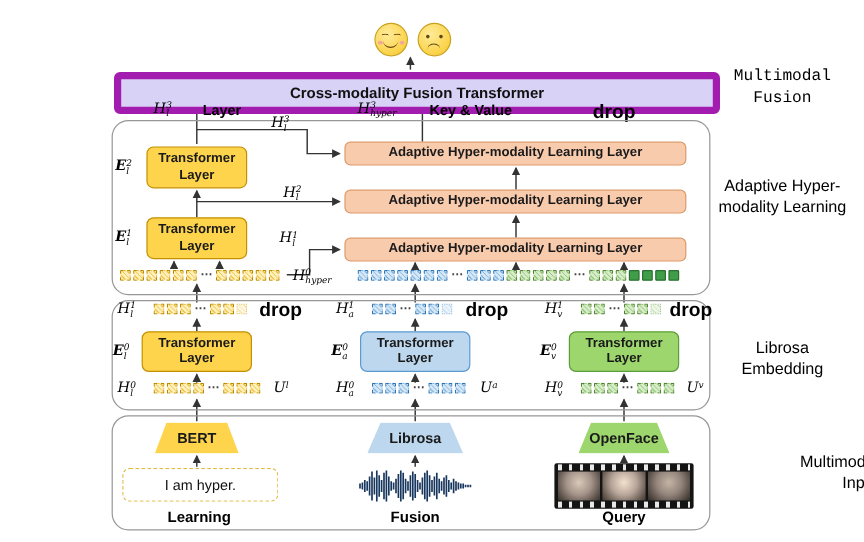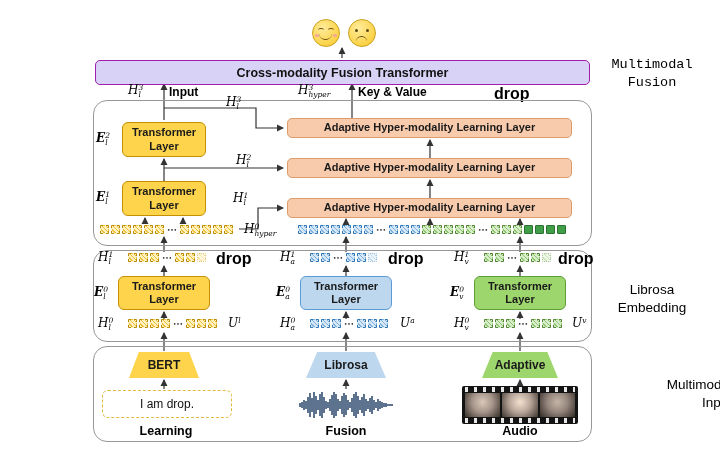--- a/index.html
+++ b/index.html
@@ -6,21 +6,21 @@
   .canvas{position:relative;width:720px;height:452px;background:#fff;font-family:"Liberation Sans",sans-serif;overflow:hidden;}
   .arrows{position:absolute;left:0;top:0;pointer-events:none;}
 
   
   .sec{position:absolute;border:1.4px solid #979797;border-radius:14px;background:transparent;}
   .sec-ahl{left:93px;top:100px;width:497px;height:144px;}
   .sec-me{left:93px;top:250px;width:497px;height:90px;}
   .sec-in{left:93px;top:346px;width:497px;height:94px;}
 
   
-  .fusion-bar{position:absolute;left:95px;top:60px;width:493px;height:23px;background:#d8d2f6;border:1px solid #a21caf;border-radius:5px;display:flex;align-items:center;justify-content:center;font-size:12.5px;font-weight:600;color:#111;}
+  .fusion-bar{position:absolute;left:95px;top:60px;width:493px;height:23px;background:#d8d2f6;border:6px solid #a21caf;border-radius:5px;display:flex;align-items:center;justify-content:center;font-size:12.5px;font-weight:600;color:#111;}
 
   
   .face{position:absolute;width:26px;height:26px;border-radius:50%;background:radial-gradient(circle at 38% 32%,#ffeb9a 0%,#fbd348 70%,#eab62e 100%);border:1px solid #c9a11d;}
   .face span{position:absolute;display:block;}
   .happy .eyeL,.happy .eyeR{width:6px;height:3px;border-top:1.8px solid #6b4a12;border-radius:100% 100% 0 0;top:8px;}
   .happy .eyeL{left:5px;} .happy .eyeR{right:5px;}
   .happy .mouth{left:6px;top:12px;width:13px;height:7px;border-bottom:1.8px solid #6b4a12;border-radius:0 0 12px 12px;}
   .happy .blushL,.happy .blushR{width:4px;height:2.5px;background:#f5a79b;border-radius:50%;top:14px;}
   .happy .blushL{left:2px;} .happy .blushR{right:2px;}
   .sad .eyeL,.sad .eyeR{width:3px;height:3px;background:#5b4a16;border-radius:50%;top:9px;}
@@ -137,21 +137,21 @@
     <span>Cross-modality Fusion Transformer</span>
   </div>
 
   <span class="math" style="left:128px;top:83px;">
       <span class="mb">H</span>
       <span class="ss">
         <span>3</span>
         <span>l</span>
       </span>
     </span>
-  <span class="lbl" style="left:169px;top:85px;">Input</span>
+  <span class="lbl" style="left:169px;top:85px;">Layer</span>
   <span class="math" style="left:298px;top:83px;">
       <span class="mb">H</span>
       <span class="ss">
         <span>3</span>
         <span>hyper</span>
       </span>
     </span>
   <span class="lbl" style="left:358px;top:85px;">Key &amp; Value</span>
   <span class="lbl sm" style="left:494px;top:85px;">drop</span>
 
@@ -415,44 +415,45 @@
 
   <div class="sec sec-in"></div>
 
   <div class="trap blue" style="left:306px;top:352px;width:80px;height:26px;background:#bdd7ee;">
       <span>Librosa</span>
     </div>
   <div class="trap yellow" style="left:129px;top:352px;width:70px;height:26px;background:#fdd44c;">
       <span>BERT</span>
     </div>
   <div class="trap green" style="left:482px;top:352px;width:76px;height:26px;background:#9ed66e;">
-      <span>Adaptive</span>
+      <span>OpenFace</span>
     </div>
 
   <div class="text-sample">
-      <span>I am drop.</span>
+      <span>I am hyper.</span>
     </div>
 
   <div class="wave">
     <svg width="96" height="30" viewBox="0 0 96 30">
       <path stroke="#17375e" stroke-width="1.4" fill="none" d="M2 13 V17 M4 12 V18 M6 10 V20 M8 11 V19 M10 7 V23 M12 3 V27 M14 8 V22 M16 2 V28 M18 6 V24 M20 10 V20 M22 4 V26 M24 2 V28 M26 7 V23 M28 11 V19 M30 12 V18 M32 9 V21 M34 5 V25 M36 2 V28 M38 4 V26 M40 9 V21 M42 11 V19 M44 6 V24 M46 3 V27 M48 5 V25 M50 10 V20 M52 12 V18 M54 8 V22 M56 4 V26 M58 2 V28 M60 6 V24 M62 10 V20 M64 7 V23 M66 4 V26 M68 9 V21 M70 11 V19 M72 8 V22 M74 6 V24 M76 10 V20 M78 12 V18 M80 9 V21 M82 11 V19 M84 12 V18 M86 13 V17 M88 13 V17 M90 14 V16 M92 14 V16 M94 14 V16"></path>
     </svg>
   </div>
 
   <div class="film">
     <div class="sprocket"></div>
     <div class="frames">
         <i class="frame f1"></i>
         <i class="frame f2"></i>
         <i class="frame f3"></i>
       </div>
     <div class="sprocket"></div>
   </div>
 
   <div class="caption" style="left:124px;top:424px;width:84px;">Learning</div>
   <div class="caption" style="left:304px;top:424px;width:84px;">Fusion</div>
-  <div class="caption" style="left:478px;top:424px;width:84px;">Audio</div>
+  <div class="caption" style="left:478px;top:424px;width:84px;">Query</div>
 
   <div class="side" style="left:604px;top:56px;width:96px;font-family:Liberation Mono, monospace;">Multimodal Fusion</div>
+  <div class="side" style="left:596px;top:146px;width:112px;">Adaptive Hyper-modality Learning</div>
   <div class="side" style="left:604px;top:281px;width:96px;">Librosa Embedding</div>
   <div class="side" style="left:636px;top:376px;width:96px;text-align:right;">Multimodal Input</div>
 
 </div>
 
 </body></html>

